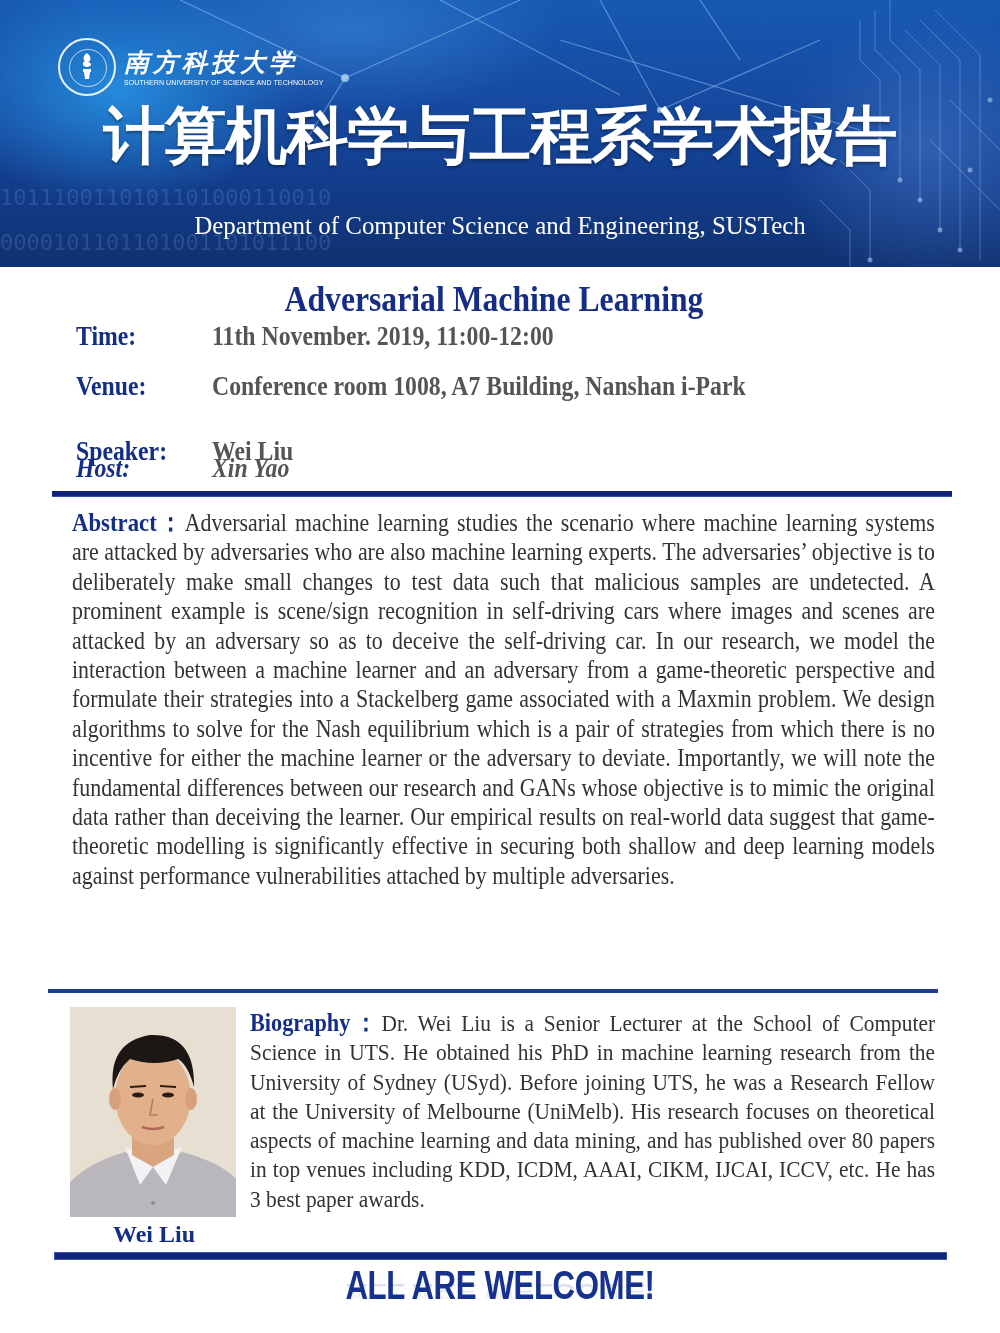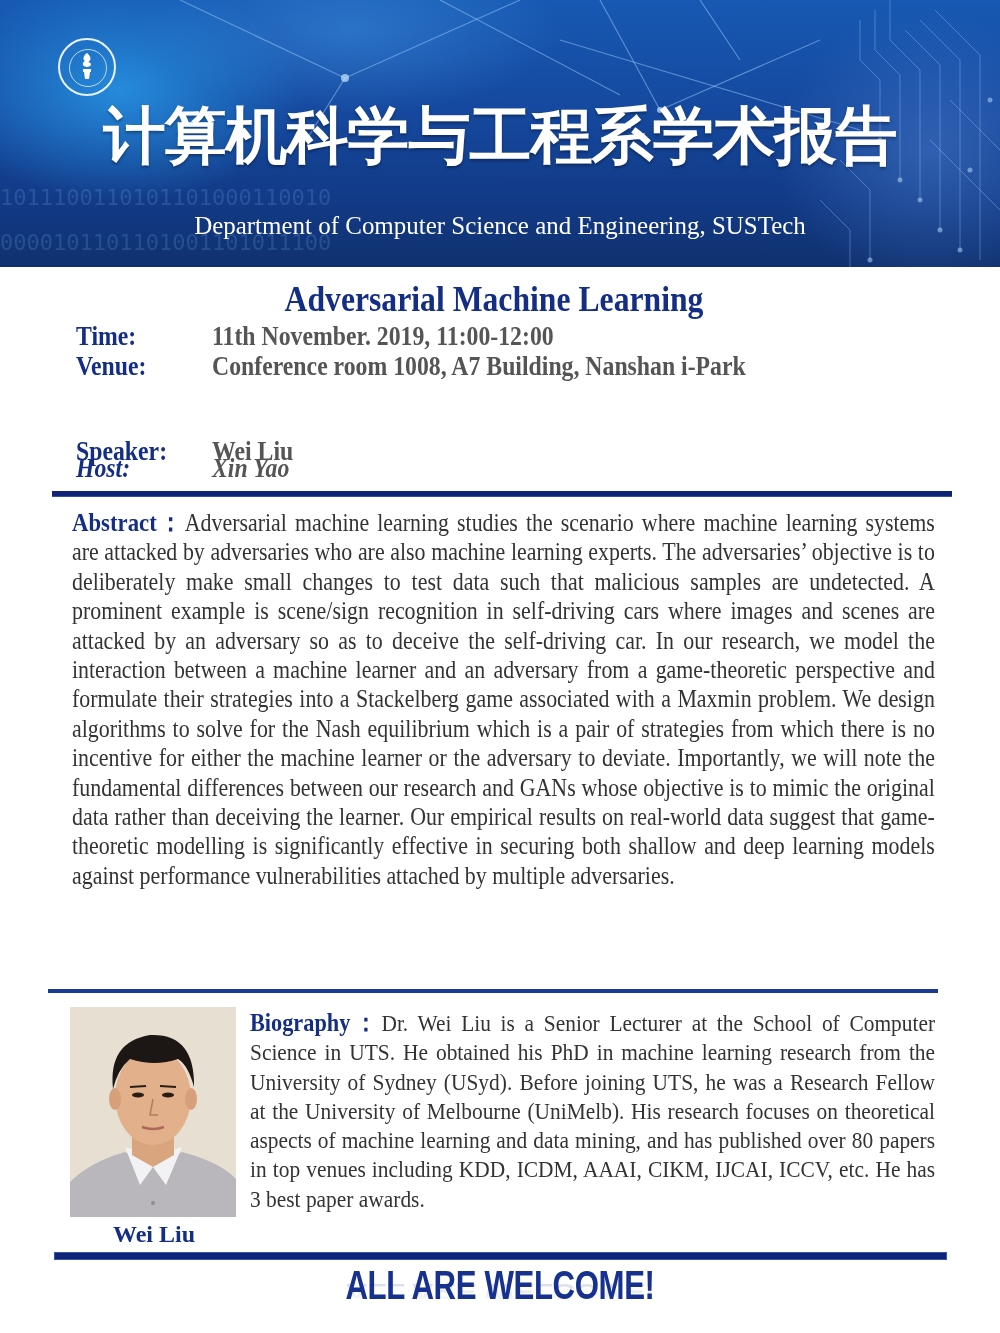--- a/index.html
+++ b/index.html
@@ -140,33 +140,37 @@
   </svg>
 
   <div class="logo">
     <div class="logo-seal">
       <svg class="logo-torch" viewBox="0 0 16 30">
         <path d="M8 1 C13 5 12 9 9 10 C14 11 12 15 8 15 C4 15 2 11 6 9 C3 7 5 3 8 1 Z" fill="#fff"></path>
         <rect x="4" y="17" width="8" height="3" fill="#fff"></rect>
         <path d="M5 20 L11 20 L10 27 L6 27 Z" fill="#fff"></path>
       </svg>
     </div>
+    <div class="logo-text">
+      <div class="logo-cn">南方科技大学</div>
+      <div class="logo-en">SOUTHERN UNIVERSITY OF SCIENCE AND TECHNOLOGY</div>
+    </div>
   </div>
 
   <div class="banner-title">计算机科学与工程系学术报告</div>
   <div class="banner-sub">Department of Computer Science and Engineering, SUSTech</div>
 </div>
 
 <div class="talk-title">Adversarial Machine Learning</div>
 
 <div class="info-row" style="top:318px;">
   <span class="info-label">Time:</span>
   <span class="info-value">11th November. 2019, 11:00-12:00</span>
 </div>
-<div class="info-row" style="top:348px;">
+<div class="info-row" style="top:368px;">
   <span class="info-label">Venue:</span>
   <span class="info-value">Conference room 1008, A7 Building, Nanshan i-Park</span>
 </div>
 <div class="info-row" style="top:433px;">
   <span class="info-label">Speaker:</span>
   <span class="info-value">Wei Liu</span>
 </div>
 <div class="info-row" style="top:450px;font-style:italic;">
   <span class="info-label">Host:</span>
   <span class="info-value">Xin Yao</span>

